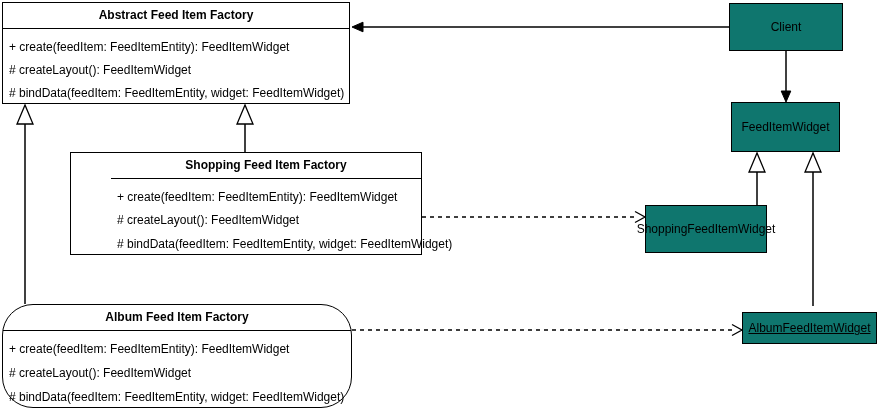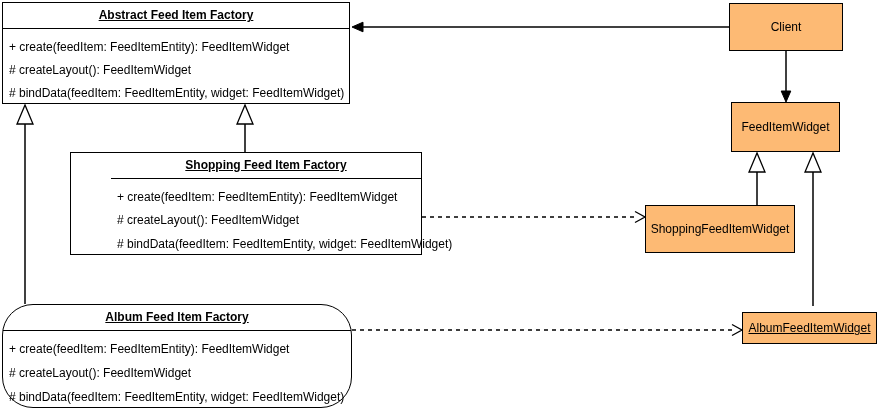--- a/index.html
+++ b/index.html
@@ -32,37 +32,36 @@
   }
   .class-title {
     font-weight: bold;
     font-size: 12px;
     text-align: center;
     height: 25px;
     line-height: 24px;
     border-bottom: 1.5px solid #000000;
     flex: 0 0 auto;
     white-space: nowrap;
-    text-decoration: underline;
   }
   .class-methods {
     flex: 1 1 auto;
     display: flex;
     flex-direction: column;
     justify-content: space-around;
     padding: 2px 0 2px 6px;
   }
   .method {
     font-size: 12px;
     white-space: nowrap;
     margin-top: 8px;
   }
   .simple-box {
     position: absolute;
-    background: #fdba74;
+    background: #0f766e;
     border: 1.5px solid #000000;
     box-sizing: border-box;
     display: flex;
     align-items: center;
     justify-content: center;
     font-size: 12px;
     white-space: nowrap;
   }
 </style>
 </head>
@@ -132,21 +131,21 @@
 
   <div class="class-box" style="left:70px; top:152px; width:352px; height:103px;padding-left:40px;">
     <div class="class-title">Shopping Feed Item Factory</div>
     <div class="class-methods">
       <div class="method">+ create(feedItem: FeedItemEntity): FeedItemWidget</div>
       <div class="method"># createLayout(): FeedItemWidget</div>
       <div class="method"># bindData(feedItem: FeedItemEntity, widget: FeedItemWidget)</div>
     </div>
   </div>
 
-  <div class="simple-box" style="left:645px; top:205px; width:150px; height:48px;">
+  <div class="simple-box" style="left:645px; top:205px; width:122px; height:48px;">
     <span>ShoppingFeedItemWidget</span>
   </div>
 
   <div class="class-box" style="left:2px; top:304px; width:350px; height:104px;border-radius:31px;">
     <div class="class-title">Album Feed Item Factory</div>
     <div class="class-methods">
       <div class="method">+ create(feedItem: FeedItemEntity): FeedItemWidget</div>
       <div class="method"># createLayout(): FeedItemWidget</div>
       <div class="method"># bindData(feedItem: FeedItemEntity, widget: FeedItemWidget)</div>
     </div>

